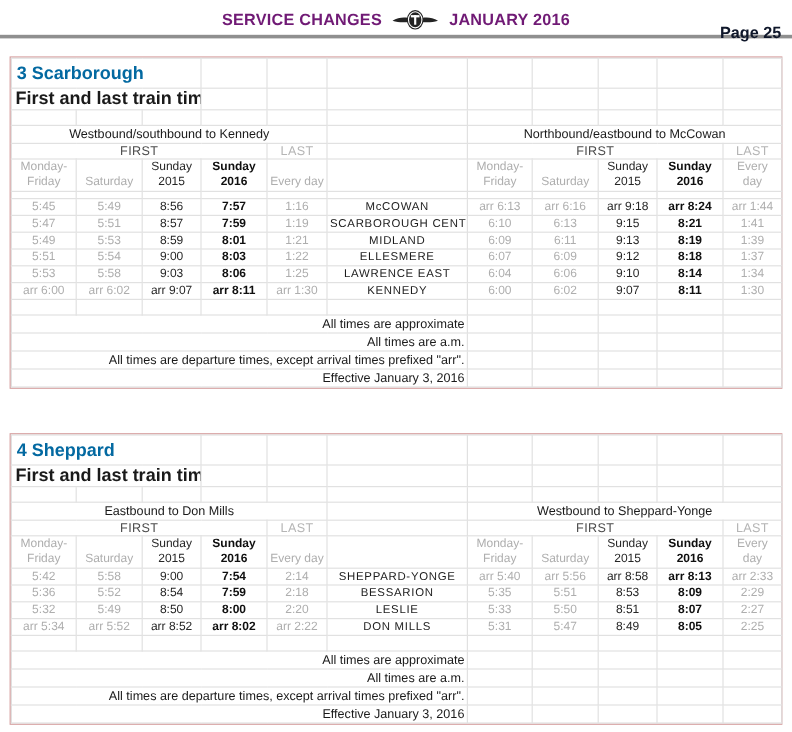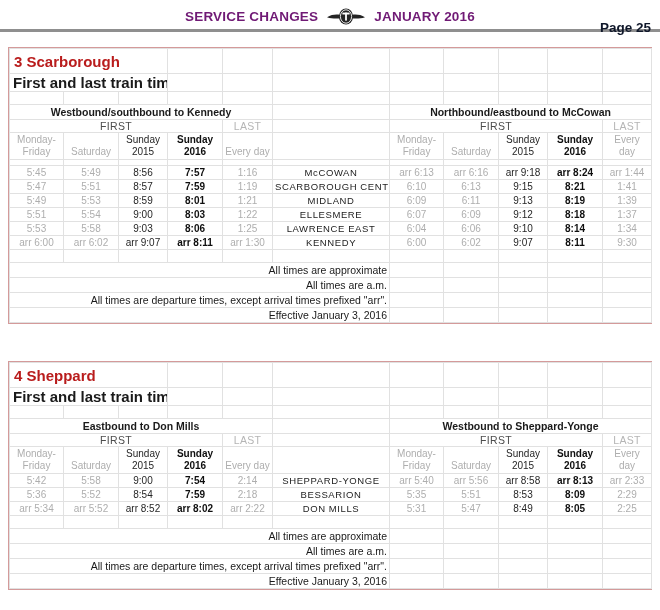--- a/index.html
+++ b/index.html
@@ -22,23 +22,23 @@
   tr.r-title td{height:25px}
   tr.r-sub td{height:16px}
   tr.r-gap td{height:13px}
   tr.r-dir td{height:15px}
   tr.r-fl td{height:13px}
   tr.r-hdr td{height:27px}
   tr.r-thin td{height:6px}
   tr.r-data td{height:14px}
   tr.r-note td{height:15px}
   
-  td.t-title{font-size:15px;font-weight:bold;text-align:left;padding-left:4px;color:#b91c1c}
+  td.t-title{font-size:15px;font-weight:bold;text-align:left;padding-left:4px;color:#0369a1}
   td.t-sub{font-size:15px;font-weight:bold;text-align:left;padding-left:3px;color:#1a1a1a}
-  td.dir{font-size:10.5px;font-weight:bold;color:#1a1a1a}
+  td.dir{font-size:10.5px;font-weight:normal;color:#1a1a1a}
   td.first{font-size:10.5px;color:#4d4d4d;letter-spacing:.3px}
   td.last{font-size:10.5px;color:#b5b5b5;letter-spacing:.3px}
   td.hdr{font-size:10px;line-height:1.2;white-space:pre-line;vertical-align:bottom;padding-bottom:1px}
   td.c-gray{color:#aeaeae}
   td.c-blk{color:#262626}
   td.c-bold{color:#0f0f0f;font-weight:bold}
   td.stn{font-size:9.5px;color:#1c1c1c;letter-spacing:.6px}
   td.note{font-size:10.5px;color:#1a1a1a;text-align:right;padding-left:3px}
 </style>
 </head>
@@ -227,21 +227,21 @@
           <td class="c-gray">arr 6:00</td>
           <td class="c-gray">arr 6:02</td>
           <td class="c-blk">arr 9:07</td>
           <td class="c-bold">arr 8:11</td>
           <td class="c-gray">arr 1:30</td>
           <td class="stn">KENNEDY</td>
           <td class="c-gray">6:00</td>
           <td class="c-gray">6:02</td>
           <td class="c-blk">9:07</td>
           <td class="c-bold">8:11</td>
-          <td class="c-gray">9:30</td>
+          <td class="c-gray">1:30</td>
         </tr>
         <tr class="r-gap">
           <td></td>
           <td></td>
           <td></td>
           <td></td>
           <td></td>
           <td></td>
           <td></td>
           <td></td>
@@ -387,20 +387,33 @@
           <td class="c-bold">7:59</td>
           <td class="c-gray">2:18</td>
           <td class="stn">BESSARION</td>
           <td class="c-gray">5:35</td>
           <td class="c-gray">5:51</td>
           <td class="c-blk">8:53</td>
           <td class="c-bold">8:09</td>
           <td class="c-gray">2:29</td>
         </tr>
         <tr class="r-data">
+          <td class="c-gray">5:32</td>
+          <td class="c-gray">5:49</td>
+          <td class="c-blk">8:50</td>
+          <td class="c-bold">8:00</td>
+          <td class="c-gray">2:20</td>
+          <td class="stn">LESLIE</td>
+          <td class="c-gray">5:33</td>
+          <td class="c-gray">5:50</td>
+          <td class="c-blk">8:51</td>
+          <td class="c-bold">8:07</td>
+          <td class="c-gray">2:27</td>
+        </tr>
+        <tr class="r-data">
           <td class="c-gray">arr 5:34</td>
           <td class="c-gray">arr 5:52</td>
           <td class="c-blk">arr 8:52</td>
           <td class="c-bold">arr 8:02</td>
           <td class="c-gray">arr 2:22</td>
           <td class="stn">DON MILLS</td>
           <td class="c-gray">5:31</td>
           <td class="c-gray">5:47</td>
           <td class="c-blk">8:49</td>
           <td class="c-bold">8:05</td>

